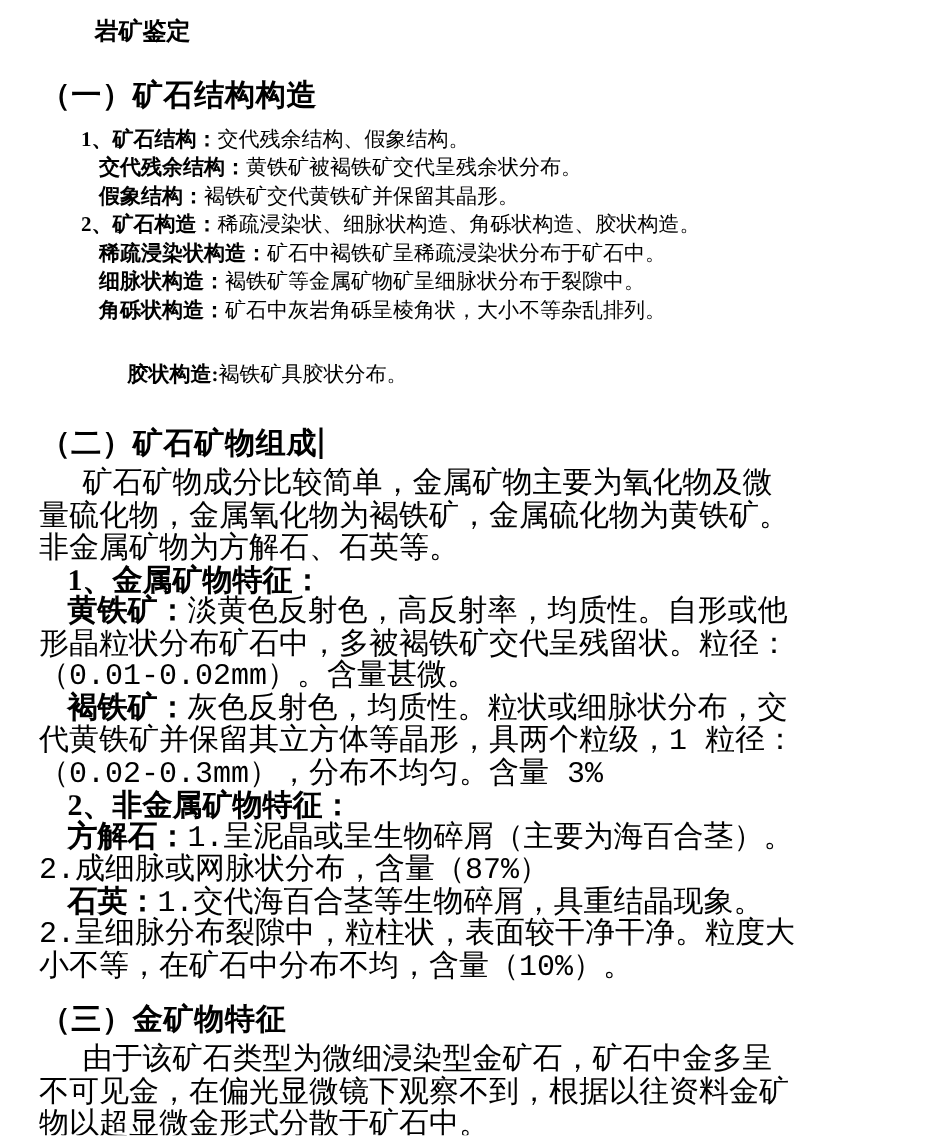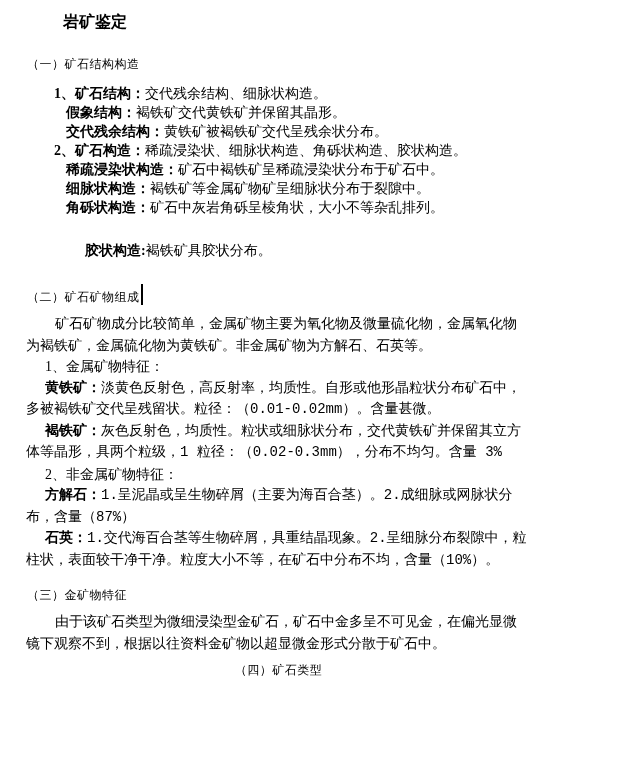--- a/index.html
+++ b/index.html
@@ -13,62 +13,62 @@
     width: 618px; height: 757px;
     padding: 12px 88px 4px 26px;
     overflow: hidden;
     background: #ffffff;
   }
   .doc-title {
     font-size: 16px; font-weight: bold;
     margin: 0 0 0 37px; line-height: 20px;
   }
   .sec-h {
-    font-size: 12px; font-weight: normal;
+    font-size: 20px; font-weight: bold;
     line-height: 24px; margin: 0 0 0 1px;
     letter-spacing: 0.5px;
   }
   .sec-h.h1 { margin-top: 20px; margin-bottom: 8px; }
   .sec-h.h2 { margin-top: 24px; margin-bottom: 4px; }
   .sec-h.h3 { margin-top: 12px; margin-bottom: 4px; }
   .sec-h.h4 { margin-top: 4px;  margin-bottom: 4px; text-align: center; }
   .item { font-size: 14px; line-height: 19px; }
   .item.lv1 { margin-left: 28px; }
   .item.lv2 { margin-left: 40px; }
   .item.lv3 { margin-left: 59px; margin-top: 24px; }
   .item b { font-weight: bold; }
-  p { margin: 0; font-size: 14px; line-height: 21.5px; }
+  p { margin: 0; font-size: 20px; line-height: 21.5px; }
   .indent2 { text-indent: 29px; }
   .labeled { text-indent: 19px; font-family: Liberation Mono, monospace; }
-  .subh { text-indent: 19px; font-weight: normal; }
+  .subh { text-indent: 19px; font-weight: bold; }
   .caret {
     display: inline-block;
     width: 2px; height: 21px;
     background: #000000;
     vertical-align: -4px;
     margin-left: 1px;
   }
 </style>
 </head>
 <body>
 
 <div class="page">
 
   <h2 class="doc-title">岩矿鉴定</h2>
 
   <h1 class="sec-h h1">（一）矿石结构构造</h1>
 
   <div class="item lv1">
-    <b>1、矿石结构：</b><span>交代残余结构、细脉状构造。</span>
+    <b>1、矿石结构：</b><span>交代残余结构、假象结构。</span>
+  </div>
+  <div class="item lv2">
+    <b>交代残余结构：</b><span>黄铁矿被褐铁矿交代呈残余状分布。</span>
   </div>
   <div class="item lv2">
     <b>假象结构：</b><span>褐铁矿交代黄铁矿并保留其晶形。</span>
-  </div>
-  <div class="item lv2">
-    <b>交代残余结构：</b><span>黄铁矿被褐铁矿交代呈残余状分布。</span>
   </div>
   <div class="item lv1">
     <b>2、矿石构造：</b><span>稀疏浸染状、细脉状构造、角砾状构造、胶状构造。</span>
   </div>
   <div class="item lv2">
     <b>稀疏浸染状构造：</b><span>矿石中褐铁矿呈稀疏浸染状分布于矿石中。</span>
   </div>
   <div class="item lv2">
     <b>细脉状构造：</b><span>褐铁矿等金属矿物矿呈细脉状分布于裂隙中。</span>
   </div>

